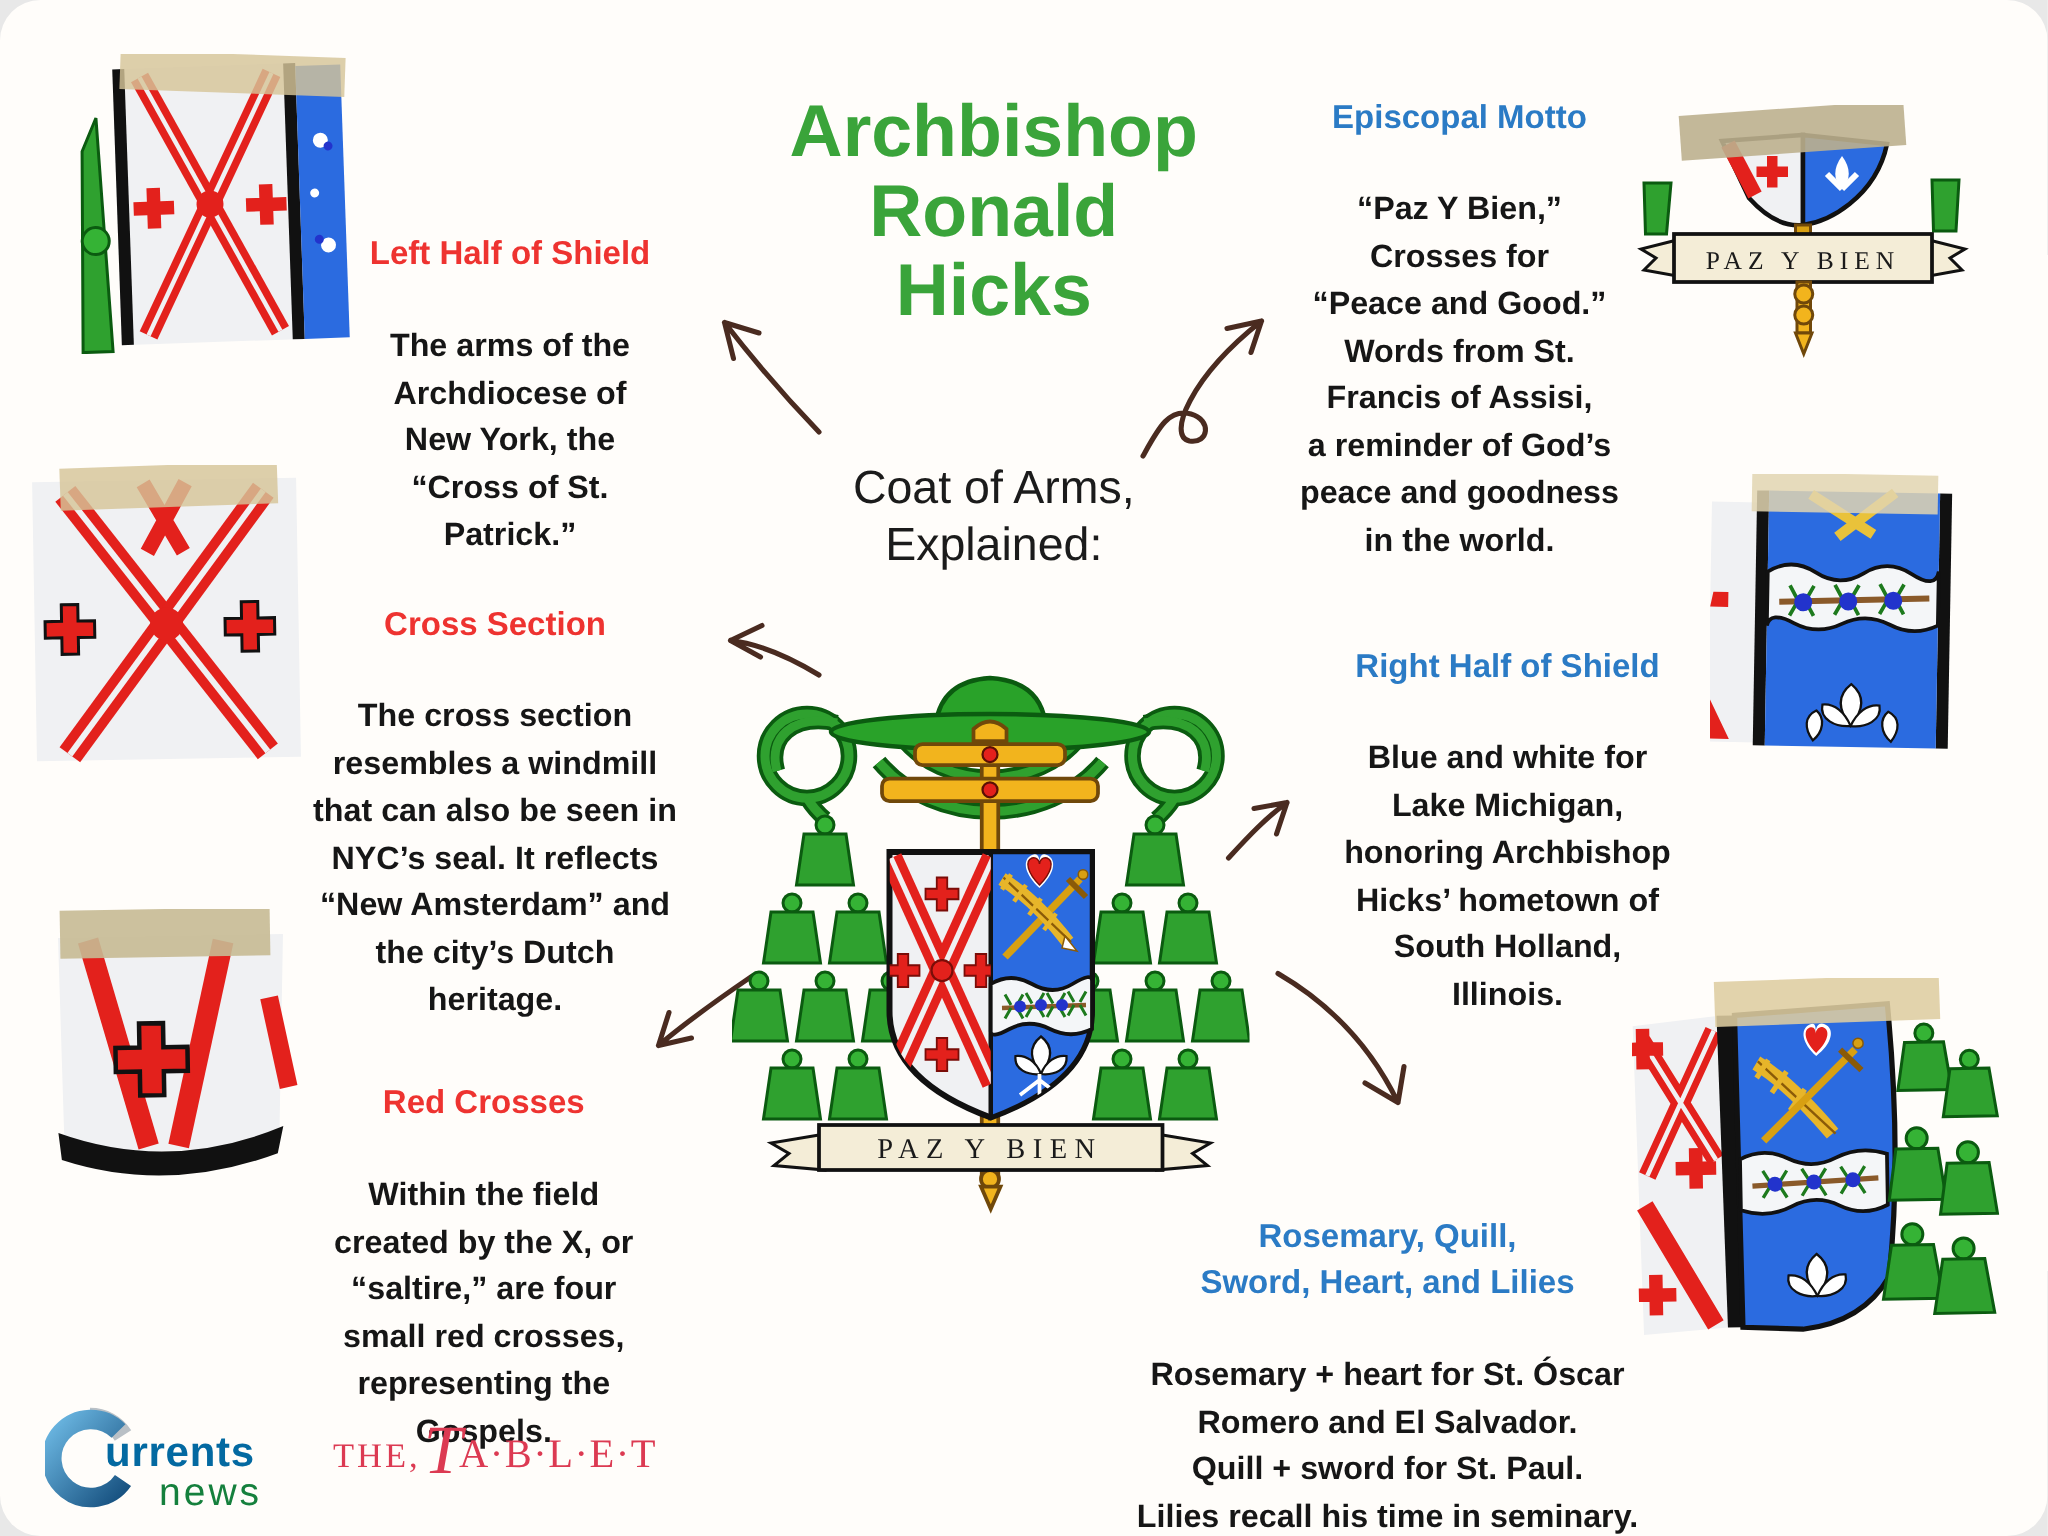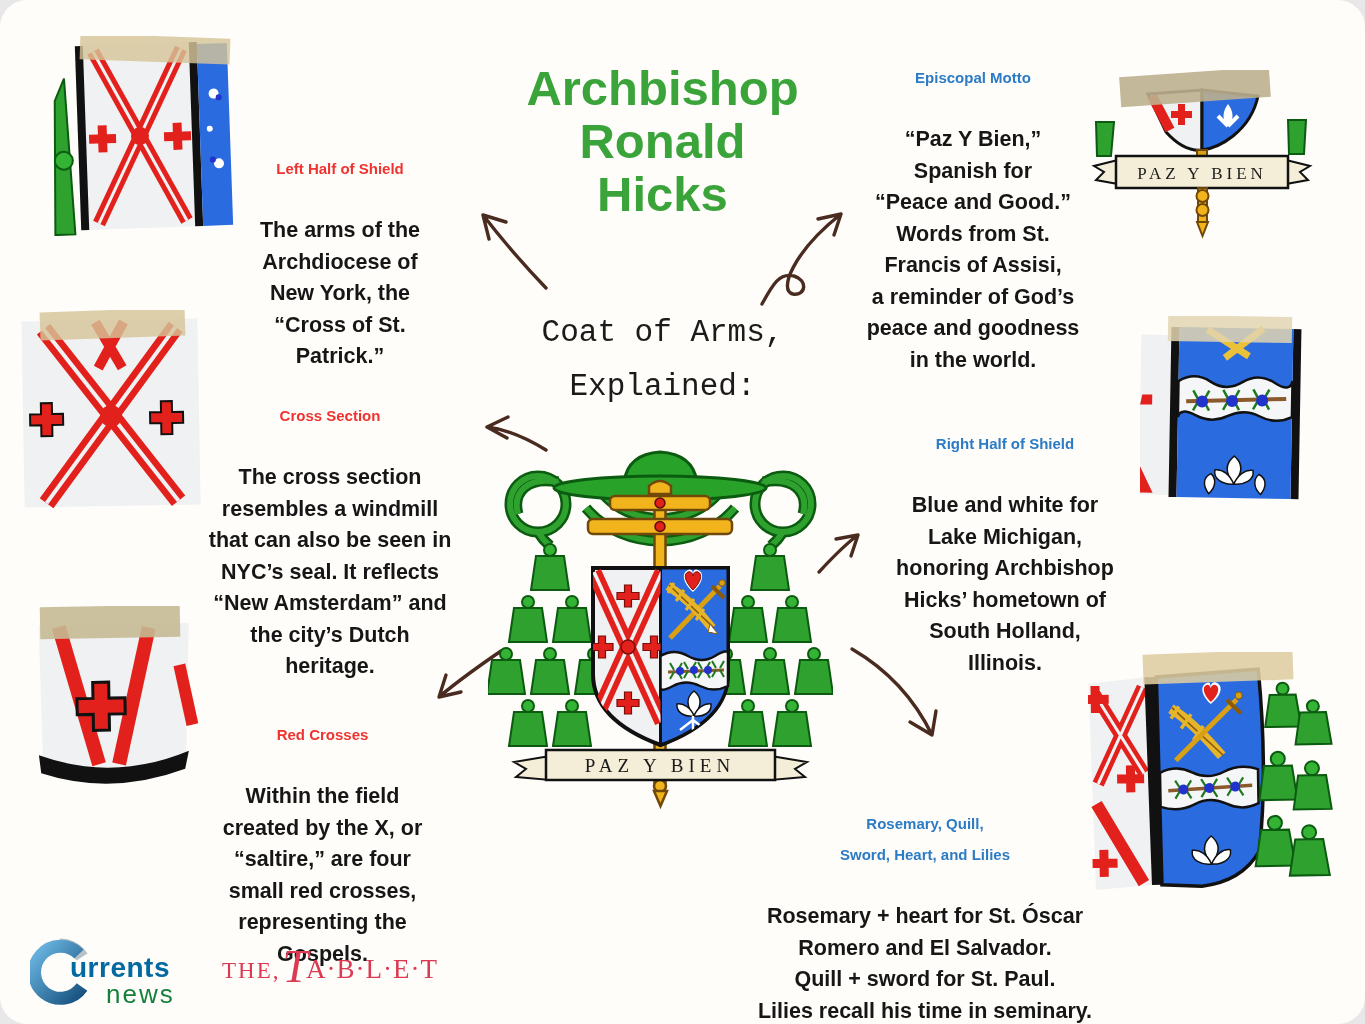--- a/index.html
+++ b/index.html
@@ -1,27 +1,27 @@
 <!DOCTYPE html>
 <html style="--title-green: #3aa43a; --heading-red: #ee3330; --heading-blue: #2b7bc5; --arrow-brown: #4a2b20; --shield-blue: #2b6be0; --shield-red: #e3211c; --tassel-green: #2fa12f; --gold: #f2b41d; --banner-cream: #f4edd7; --tape: #d5c499;"><head>
 <meta charset="utf-8">
 <style>
   html,body{margin:0;padding:0;background:#e8e8e8;}
   .stage{position:relative;width:1365px;height:1024px;margin:0 auto;background:#fffdfa;overflow:hidden;
          font-family:"Liberation Sans",sans-serif;border-radius:27px;}
   
   .callout{position:absolute;text-align:center;font-weight:bold;color:#161616;
            font-size:21.5px;line-height:31.5px;white-space:pre-line;}
-  .callout .heading{font-size:15px;line-height:31px;}
+  .callout .heading{font-size:22px;line-height:31px;}
   .red{color:var(--heading-red,#ee3330);margin-top:45px;}
   .blue{color:var(--heading-blue,#2b7bc5);}
   .title{position:absolute;left:450px;top:62px;width:425px;text-align:center;
          color:var(--title-green,#3aa43a);font-size:49px;font-weight:bold;line-height:53px;}
   .subtitle{position:absolute;left:505px;top:306px;width:315px;text-align:center;
-            font-family:Liberation Mono, monospace;font-size:31px;line-height:54px;color:#1b1b1b;white-space:pre-line;}
+            font-family:Liberation Sans, sans-serif;font-size:31px;line-height:38px;color:#1b1b1b;white-space:pre-line;}
   .crop{position:absolute;}
   .crop svg{display:block;}
   .arrows{position:absolute;left:0;top:0;pointer-events:none;}
   
   .currents{position:absolute;left:30px;top:936px;width:180px;height:78px;}
   .currents .word{position:absolute;left:40px;top:16px;font-size:28px;font-weight:bold;color:#0369a1;letter-spacing:.5px;}
   .currents .sub{position:absolute;left:76px;top:43px;font-size:26px;font-weight:400;color:#15803d;letter-spacing:2px;}
   .currents svg{position:absolute;left:0;top:0;}
   .tablet{position:absolute;left:222px;top:948px;width:180px;height:60px;color:#dc3a52;
           font-family:"Liberation Serif",serif;display:flex;align-items:baseline;}
@@ -76,21 +76,21 @@
     <div class="body">Within the field
 created by the X, or
 “saltire,” are four
 small red crosses,
 representing the
 Gospels.</div>
   </div>
   <div class="callout" style="left:828px;top:30px;width:290px;">
     <div class="heading blue">Episcopal Motto</div>
     <div class="body">“Paz Y Bien,”
-Spanish for
+Crosses for
 “Peace and Good.”
 Words from St.
 Francis of Assisi,
 a reminder of God’s
 peace and goodness
 in the world.</div>
   </div>
   <div class="callout" style="left:855px;top:396px;width:300px;">
     <div class="heading blue">Right Half of Shield</div>
     <div class="body">Blue and white for

